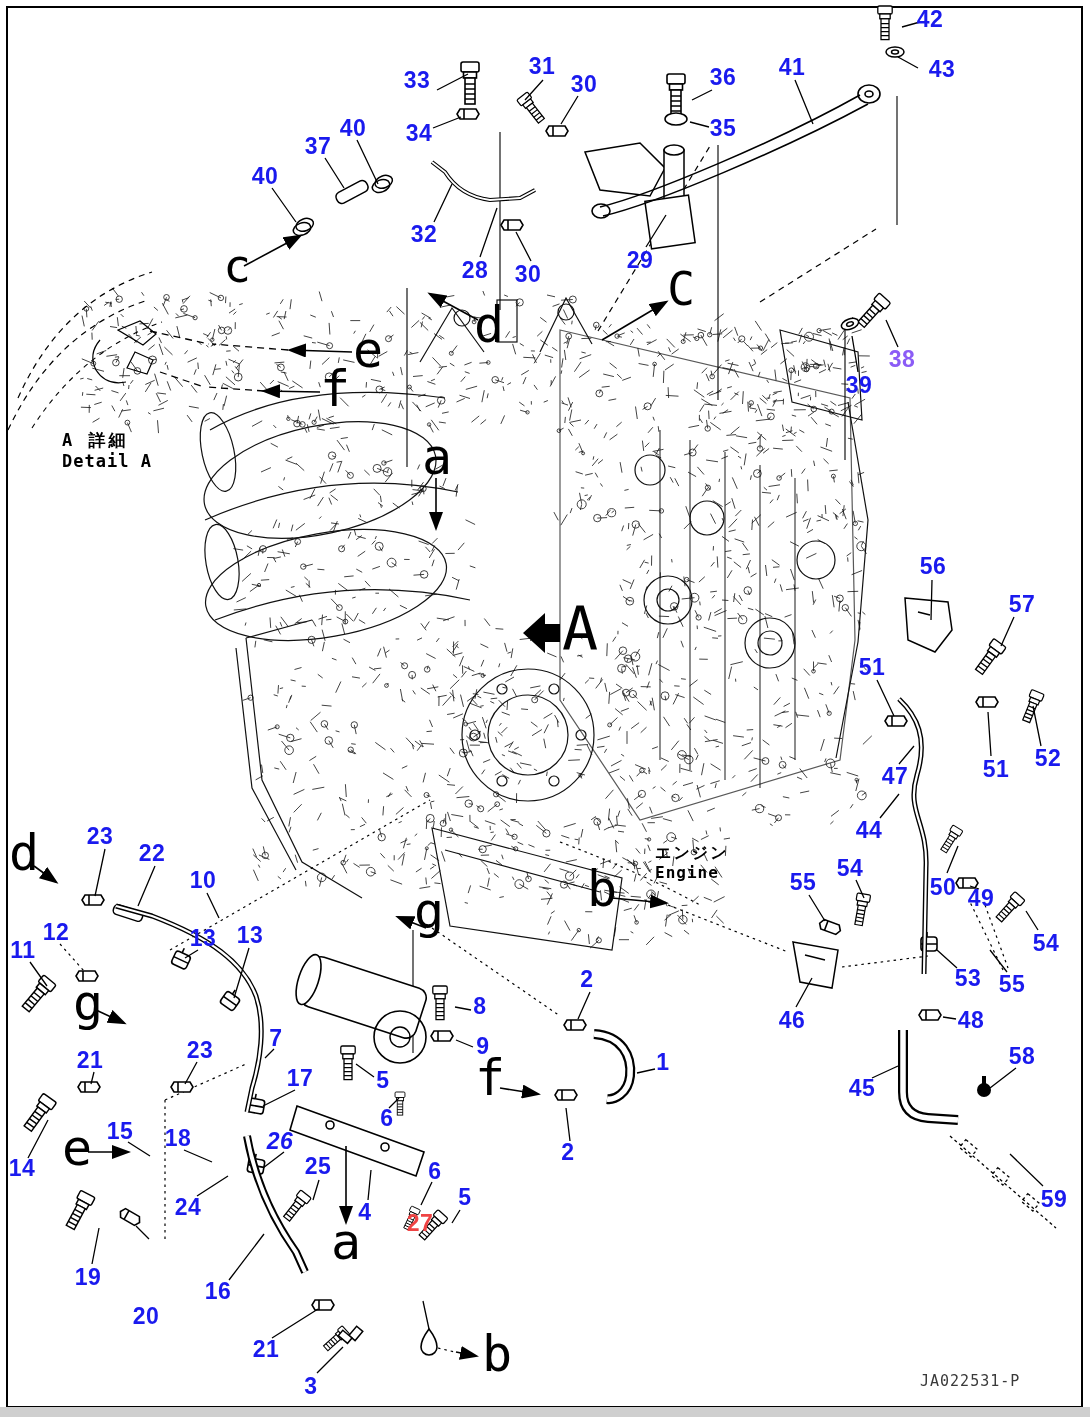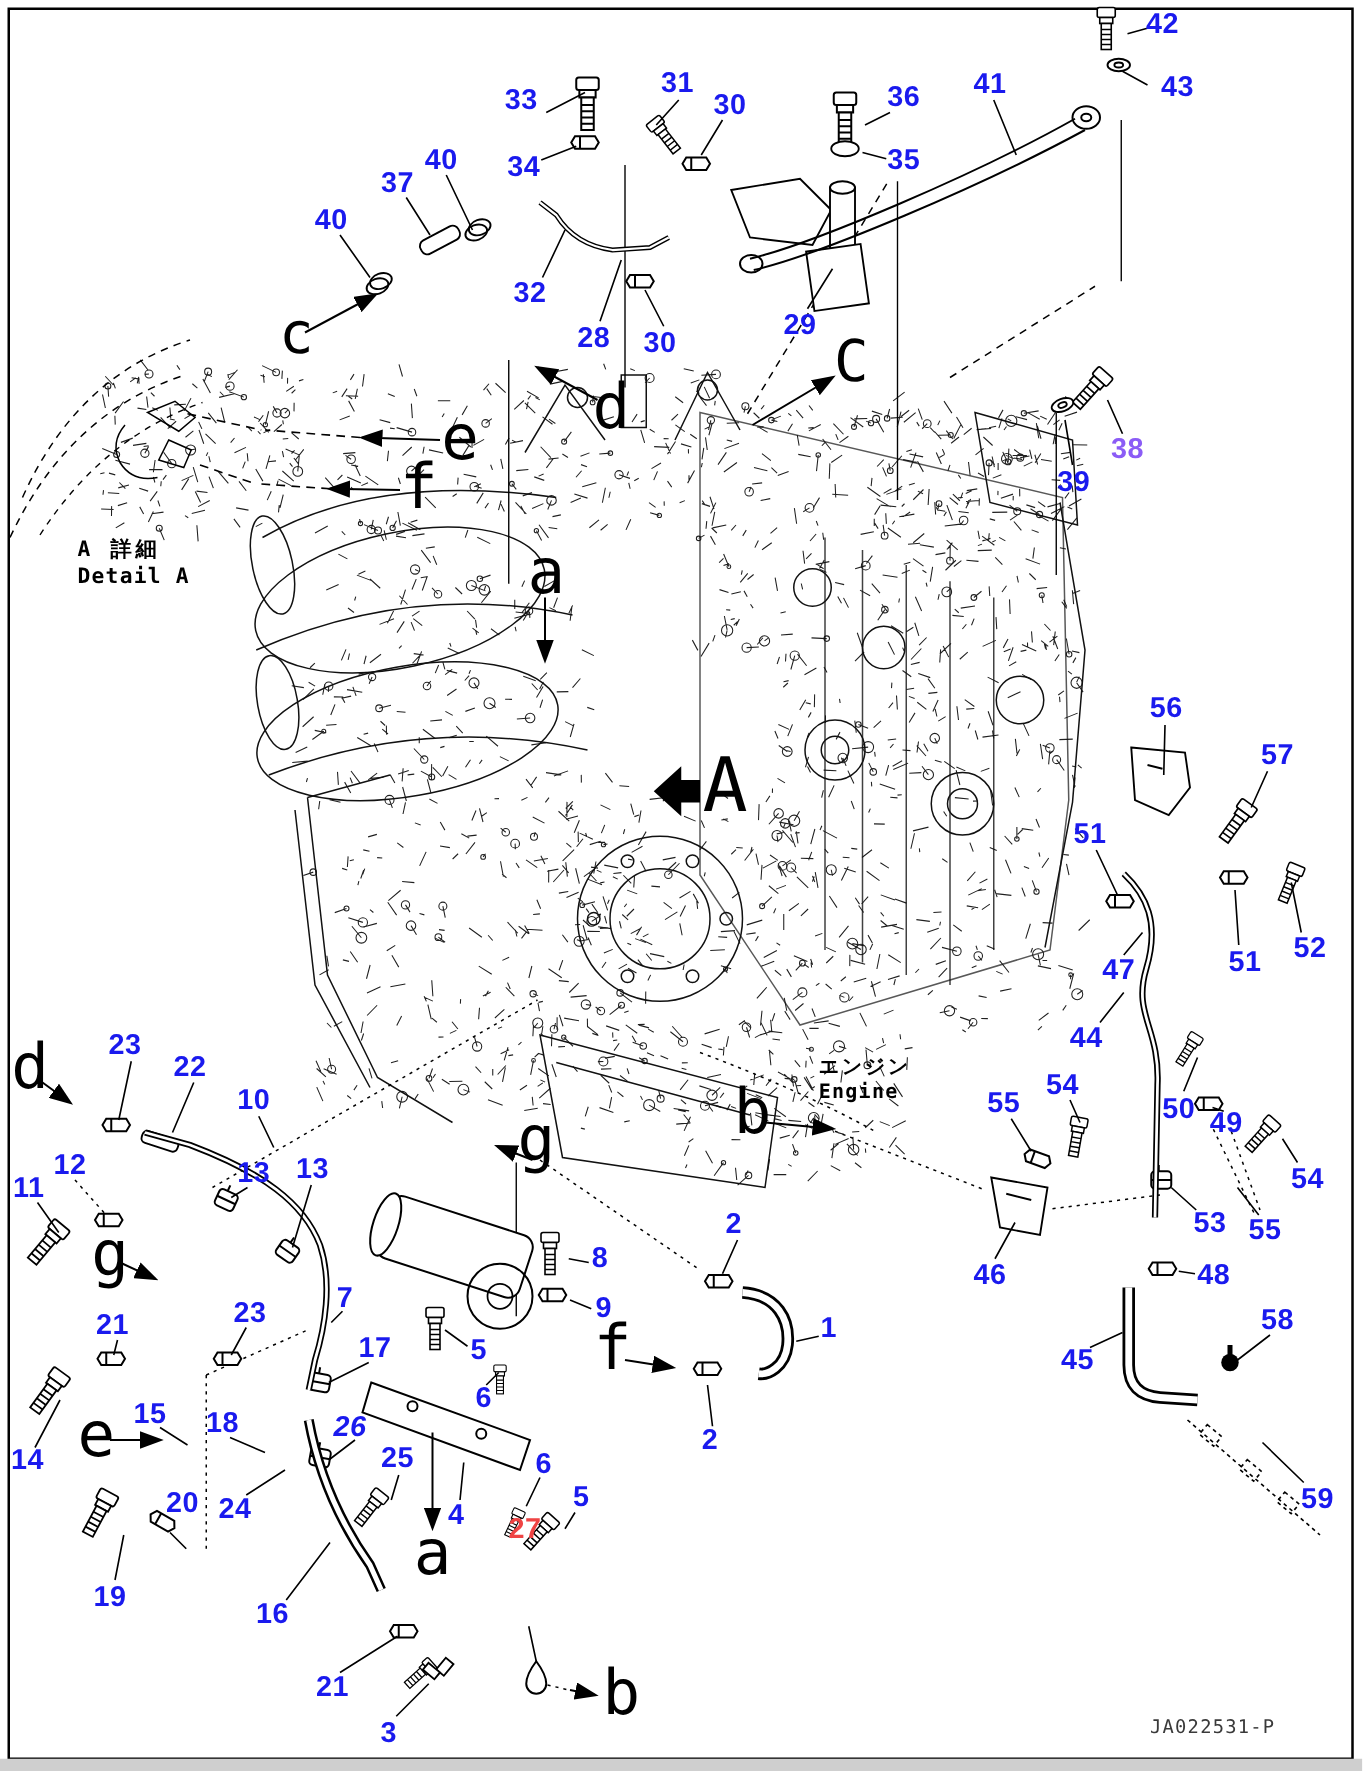--- a/index.html
+++ b/index.html
@@ -493,21 +493,21 @@
       <span class="callout" style="left: 200px; top: 1050px; color: rgb(26, 26, 238);">23</span>
       <span class="callout" style="left: 276px; top: 1038px; color: rgb(26, 26, 238);">7</span>
       <span class="callout" style="left: 300px; top: 1078px; color: rgb(26, 26, 238);">17</span>
       <span class="callout" style="left: 120px; top: 1131px; color: rgb(26, 26, 238); text-align: right;">15</span>
       <span class="callout" style="left: 178px; top: 1138px; color: rgb(26, 26, 238);">18</span>
       <span class="callout" style="left: 280px; top: 1141px; color: rgb(26, 26, 238); font-style: italic;">26</span>
       <span class="callout" style="left: 22px; top: 1168px; color: rgb(26, 26, 238);">14</span>
       <span class="callout" style="left: 188px; top: 1207px; color: rgb(26, 26, 238);">24</span>
       <span class="callout" style="left: 318px; top: 1166px; color: rgb(26, 26, 238);">25</span>
       <span class="callout" style="left: 88px; top: 1277px; color: rgb(26, 26, 238);">19</span>
-      <span class="callout" style="left: 146px; top: 1202px; color: rgb(26, 26, 238);">20</span>
+      <span class="callout" style="left: 146px; top: 1316px; color: rgb(26, 26, 238);">20</span>
       <span class="callout" style="left: 218px; top: 1291px; color: rgb(26, 26, 238);">16</span>
       <span class="callout" style="left: 266px; top: 1349px; color: rgb(26, 26, 238);">21</span>
       <span class="callout" style="left: 311px; top: 1386px; color: rgb(26, 26, 238);">3</span>
       <span class="callout" style="left: 420px; top: 1223px; color: #ef4444;">27</span>
       <span class="callout" style="left: 383px; top: 1080px; color: rgb(26, 26, 238);">5</span>
       <span class="callout" style="left: 480px; top: 1006px; color: rgb(26, 26, 238);">8</span>
       <span class="callout" style="left: 483px; top: 1046px; color: rgb(26, 26, 238);">9</span>
       <span class="callout" style="left: 387px; top: 1118px; color: rgb(26, 26, 238);">6</span>
       <span class="callout" style="left: 435px; top: 1171px; color: rgb(26, 26, 238);">6</span>
       <span class="callout" style="left: 365px; top: 1212px; color: rgb(26, 26, 238);">4</span>

